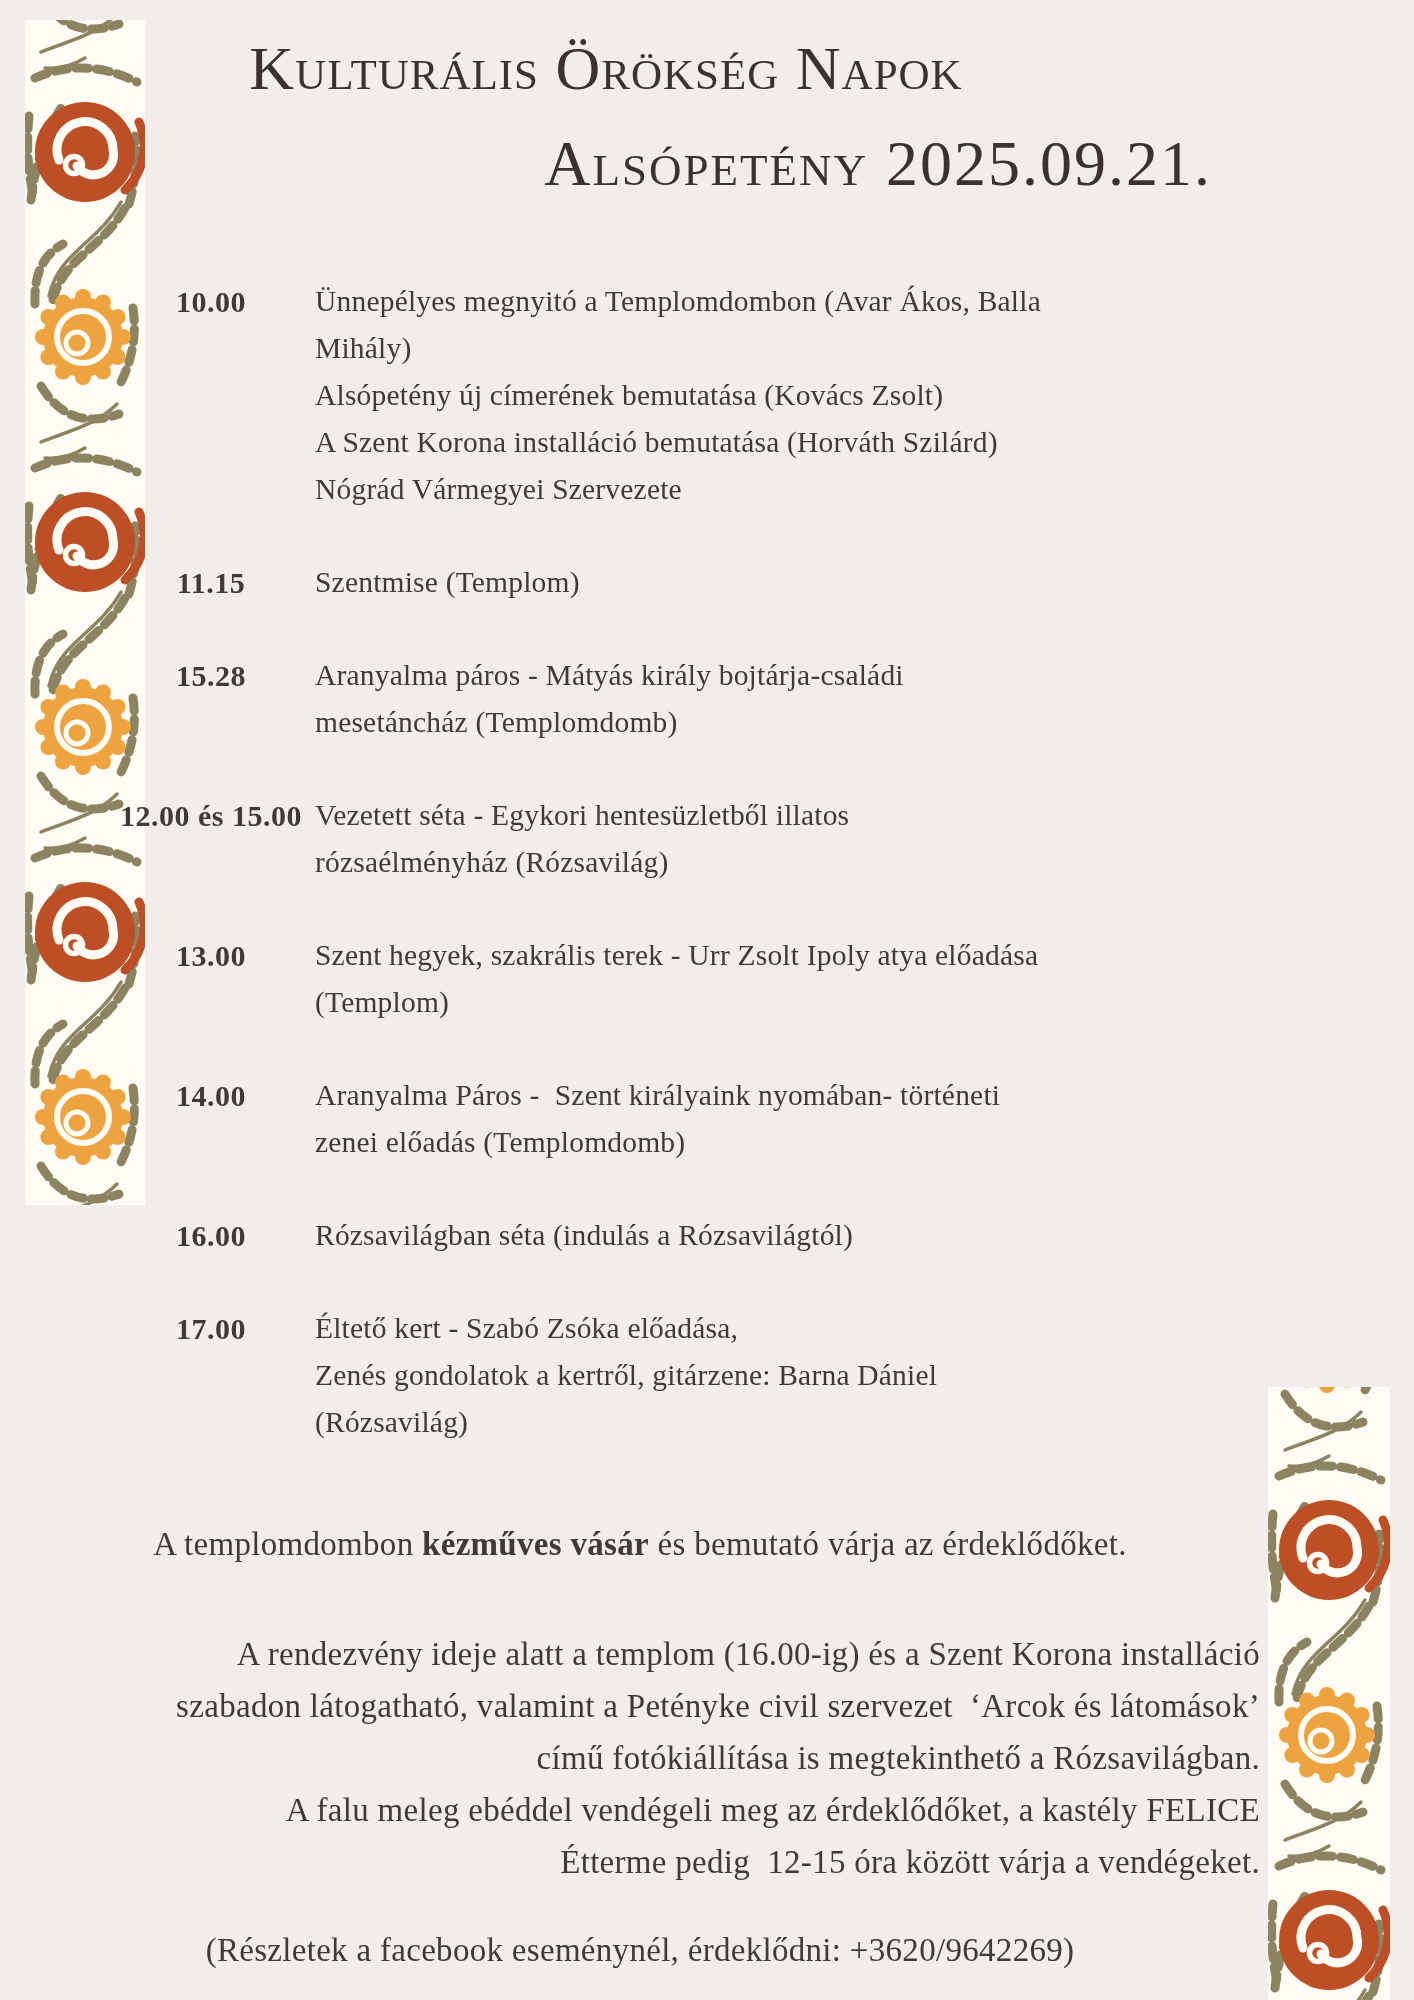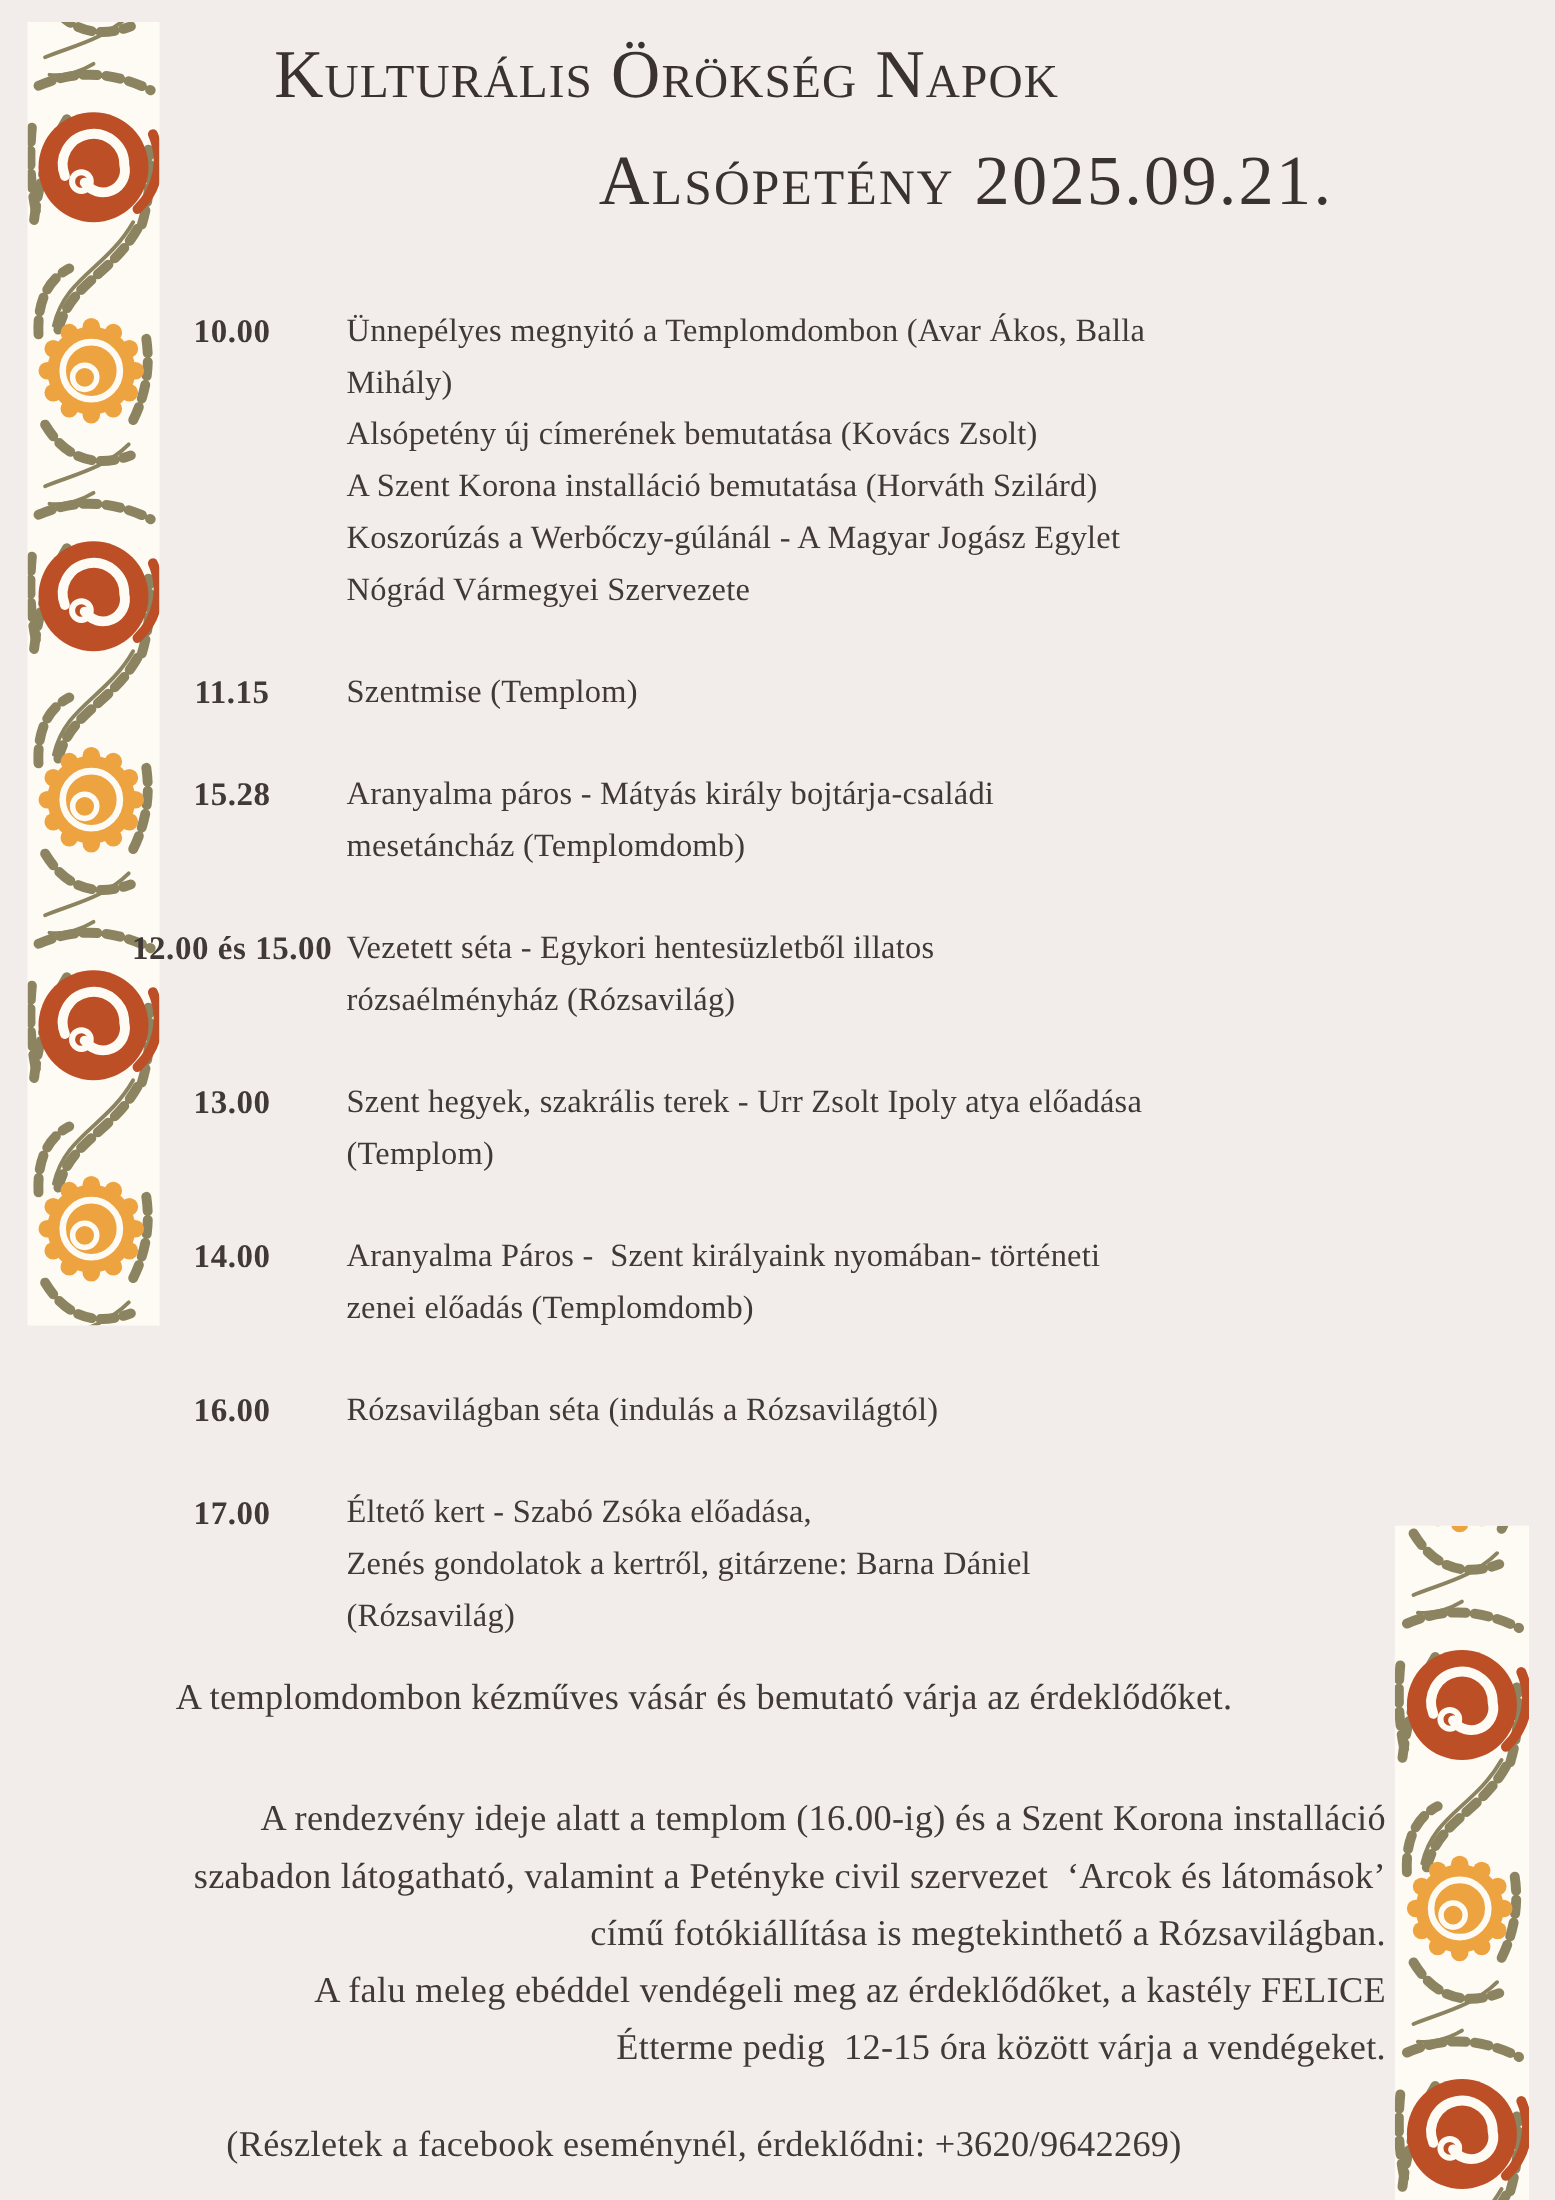--- a/index.html
+++ b/index.html
@@ -29,21 +29,21 @@
   .row{display:flex;align-items:flex-start;margin-bottom:46px;}
   .time{
     width:192px;flex:0 0 192px;text-align:center;font-weight:bold;
     font-size:30px;line-height:47px;white-space:pre;letter-spacing:0.5px;
   }
   .desc{margin-left:8px;}
   .dline{font-size:29.5px;line-height:47px;white-space:pre;letter-spacing:0.2px;}
   
   .closing1{position:absolute;left:20px;top:1518px;width:1240px;text-align:center;
     font-size:33px;line-height:52px;white-space:pre;letter-spacing:0.3px;}
-  .closing1 b{font-weight:normal;}
+  .closing1 b{font-weight:bold;}
   .closing-para{position:absolute;left:20px;top:1628px;width:1240px;text-align:right;}
   .pline{font-size:33px;line-height:52px;white-space:pre;letter-spacing:0.3px;}
   .note{position:absolute;left:20px;top:1924px;width:1240px;text-align:center;
     font-size:33px;line-height:52px;white-space:pre;letter-spacing:0.3px;}
 </style>
 </head>
 <body>
 
 <svg width="0" height="0" style="position:absolute" aria-hidden="true">
   <defs>
@@ -120,21 +120,20 @@
 
 <div class="schedule">
 
   <div class="row">
     <div class="time">10.00</div>
     <div class="desc">
       <div class="dline">Ünnepélyes megnyitó a Templomdombon (Avar Ákos, Balla</div>
       <div class="dline">Mihály)</div>
       <div class="dline">Alsópetény új címerének bemutatása (Kovács Zsolt)</div>
       <div class="dline">A Szent Korona installáció bemutatása (Horváth Szilárd)</div>
-      <div class="dline">Koszorúzás a Werbőczy-gúlánál - A Magyar Jogász Egylet</div>
       <div class="dline">Nógrád Vármegyei Szervezete</div>
     </div>
   </div>
 
   <div class="row">
     <div class="time">11.15</div>
     <div class="desc">
       <div class="dline">Szentmise (Templom)</div>
     </div>
   </div>

